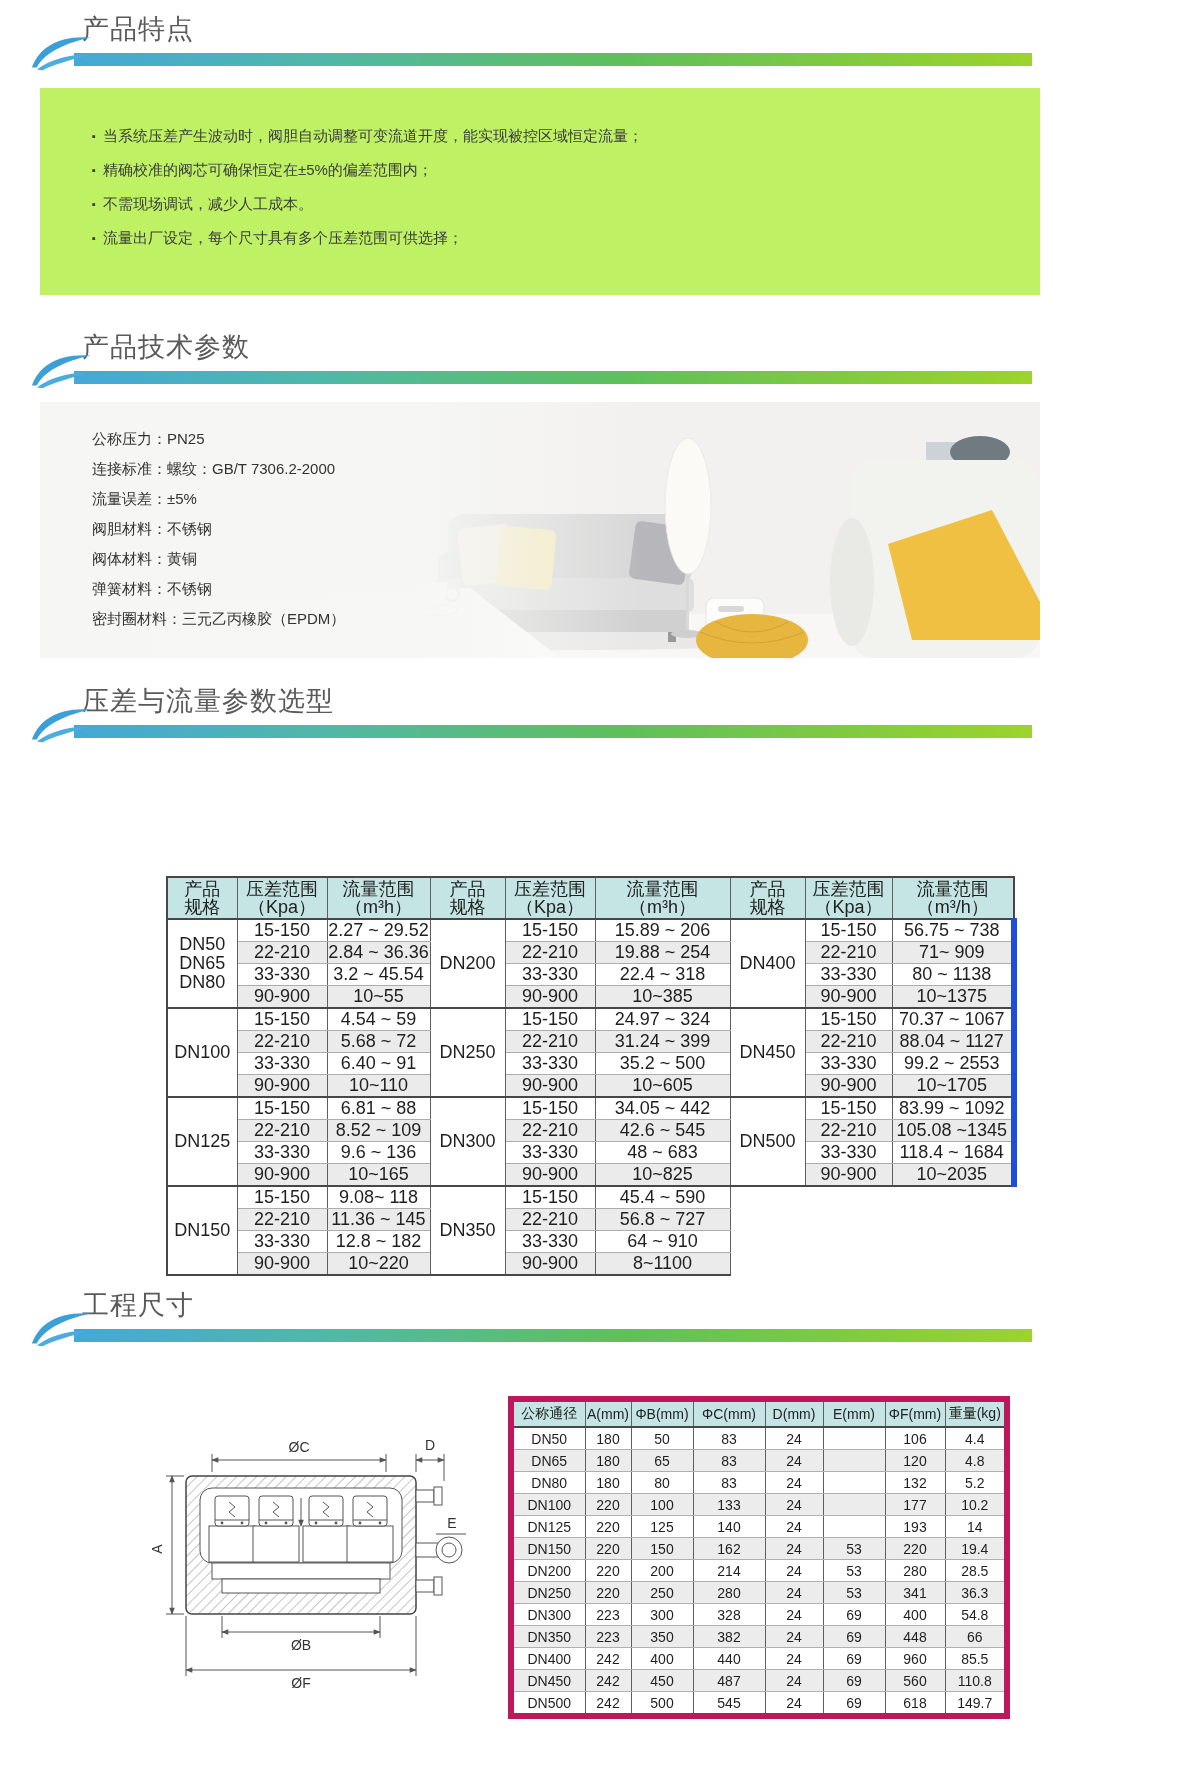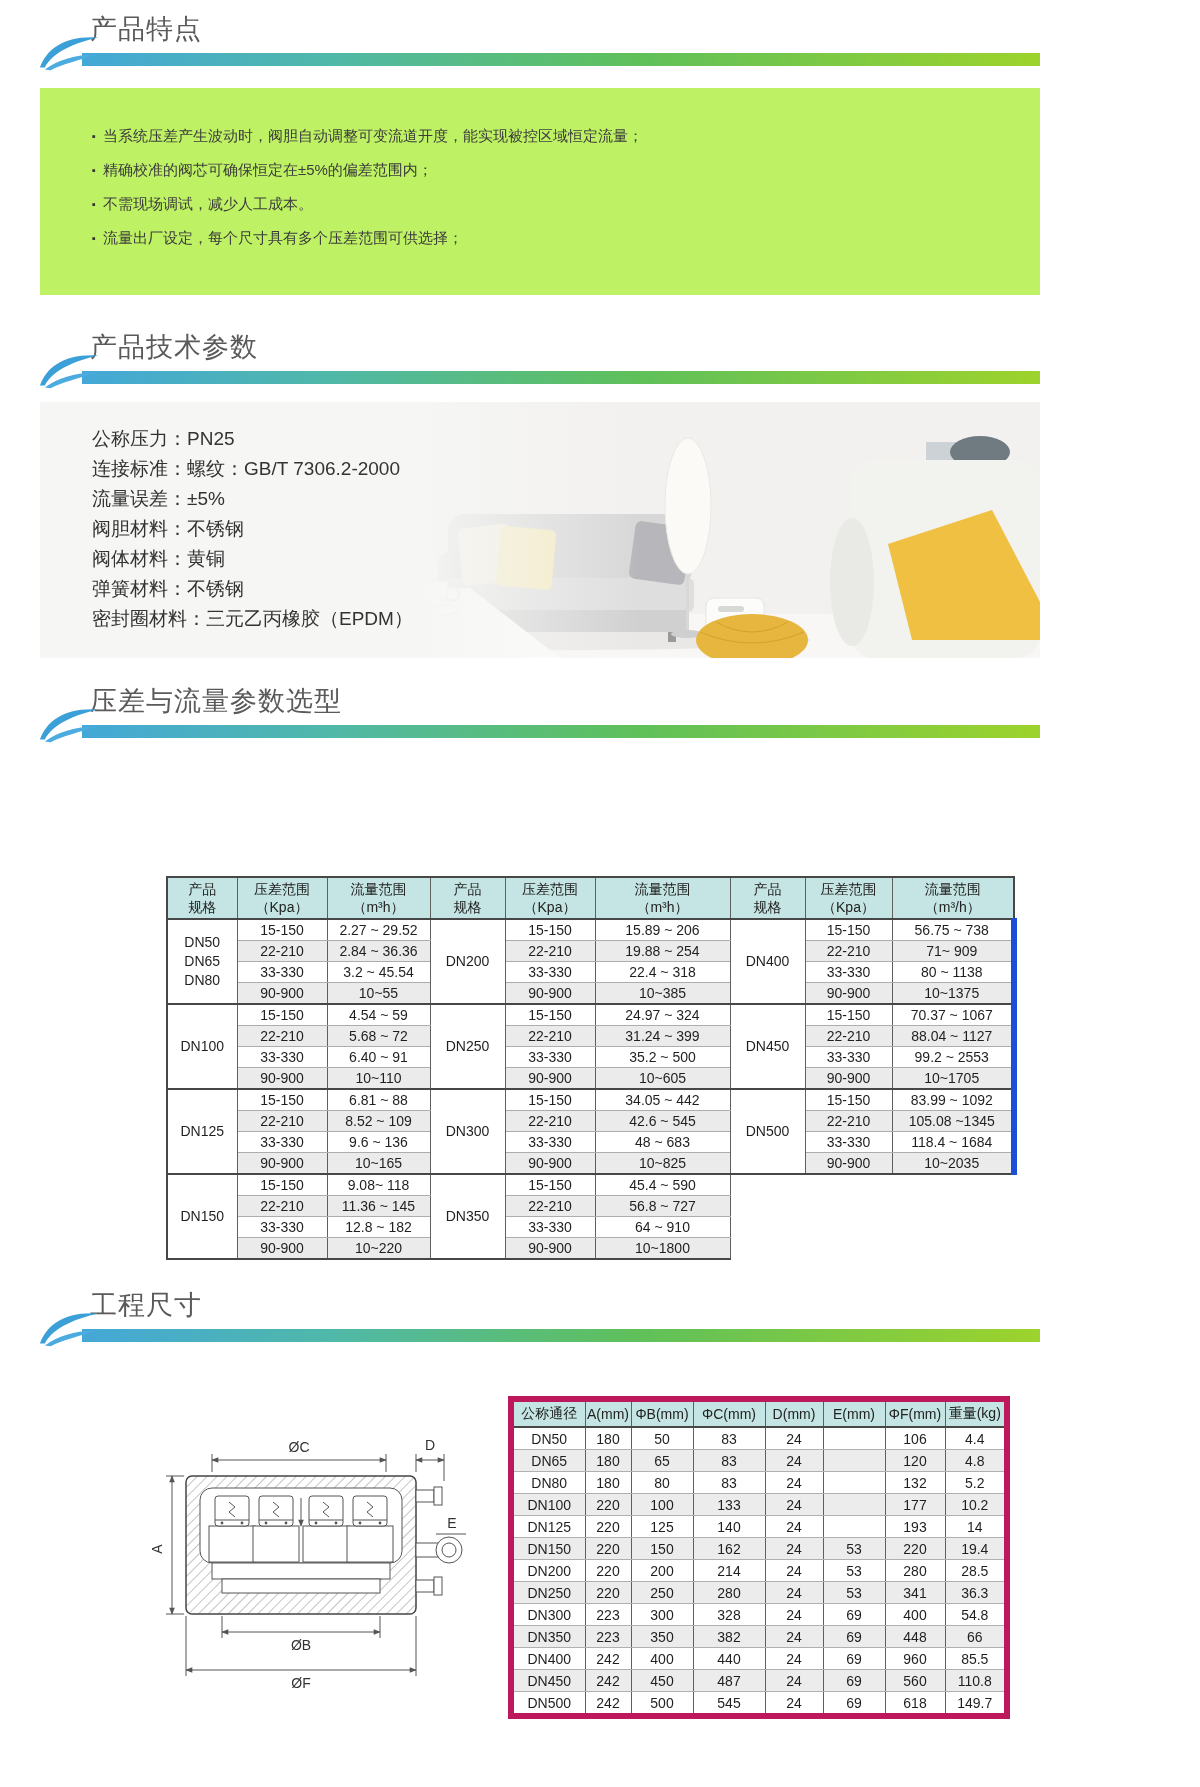--- a/index.html
+++ b/index.html
@@ -1,40 +1,40 @@
 <!DOCTYPE html>
 <html lang="zh"><head>
 <meta charset="utf-8">
 <style>
   html,body{margin:0;padding:0;background:#fff;}
   .page{position:relative;width:1200px;height:1787px;background:#fff;overflow:hidden;
         font-family:"Liberation Sans","DejaVu Sans",sans-serif;color:#333;}
 
   
-  .sec{position:absolute;left:40px;width:1000px;}
+  .sec{position:absolute;left:32px;width:1000px;}
   .sec .title{margin:0 0 0 50px;font-size:27px;line-height:34px;color:#5a5a5a;font-weight:400;letter-spacing:1px;}
   .sec .bar{height:13px;margin:7px 0 0 42px;
             background:linear-gradient(90deg,#44a8d8 0%,#50b8a8 26%,#5fc05a 58%,#9dd32c 100%);}
   .leaf{position:absolute;left:-2px;top:16px;width:62px;height:44px;}
 
   
   .features{position:absolute;left:40px;top:88px;width:1000px;height:207px;background:#bef264;}
   .features ul{list-style:none;margin:0;padding:38px 40px 0 52px;}
   .features li{font-size:15px;color:#3c3c3c;line-height:19px;margin-bottom:14px;}
   .features li .sq{font-size:11px;color:#333;margin-right:7px;vertical-align:1px;}
 
   
   .tech{position:absolute;left:40px;top:402px;width:1000px;height:256px;background:#f5f5f4;overflow:hidden;}
   .tech .photo{position:absolute;left:0;top:0;}
   .tech .specs{position:absolute;left:52px;top:22px;z-index:2;}
-  .tech .spec-line{font-size:19px;color:#333;line-height:30px;white-space:nowrap;}
+  .tech .spec-line{font-size:15px;color:#333;line-height:30px;white-space:nowrap;}
 
   
   table{border-collapse:collapse;table-layout:fixed;}
-  .sel{position:absolute;left:166px;top:876px;font-size:14px;color:#1f1f1f;}
+  .sel{position:absolute;left:166px;top:876px;font-size:18px;color:#1f1f1f;}
   .sel th{height:40px;font-weight:normal;background:#c4e5e3;color:#222;text-align:center;padding:0;
           border:1px solid #5f5f5f;border-top:2px solid #474747;border-bottom:2px solid #474747;line-height:18px;}
   .sel th:first-child{border-left:2px solid #474747;}
   .sel th:last-child{border-right:2px solid #474747;}
   .sel td{height:20px;text-align:center;padding:0;background:#fff;
           border:1px solid #5f5f5f;border-top-color:#adadad;border-bottom-color:#adadad;}
   .sel td.alt{background:#ebebeb;margin-top:28px;}
   .sel td.spec{background:#fff;line-height:19px;}
   .sel tr.band-start td{border-top:2px solid #474747;}
   .sel td.first-col{border-left:2px solid #474747;}
@@ -367,21 +367,21 @@
           <td>12.8 ~ 182</td>
           <td>33-330</td>
           <td>64 ~ 910</td>
           <td class="blank"></td>
           <td class="blank"></td>
         </tr>
         <tr>
           <td class="alt bottom">90-900</td>
           <td class="alt bottom">10~220</td>
           <td class="alt bottom">90-900</td>
-          <td class="alt bottom">10~1800</td>
+          <td class="alt bottom">8~1100</td>
           <td class="blank"></td>
           <td class="blank"></td>
         </tr>
       </tbody>
   </table>
 
   <div class="sec" style="top:1288px;">
     <svg class="leaf" viewBox="0 0 64 44">
       <path d="M2 40 C 9 21, 27 7, 62 9 C 40 14, 16 23, 7 40 Z" fill="#3b9fd8"></path>
       <path d="M7 42 C 21 32, 41 26, 61 27 C 43 32, 25 37, 13 43 Z" fill="#4dacdf"></path>

